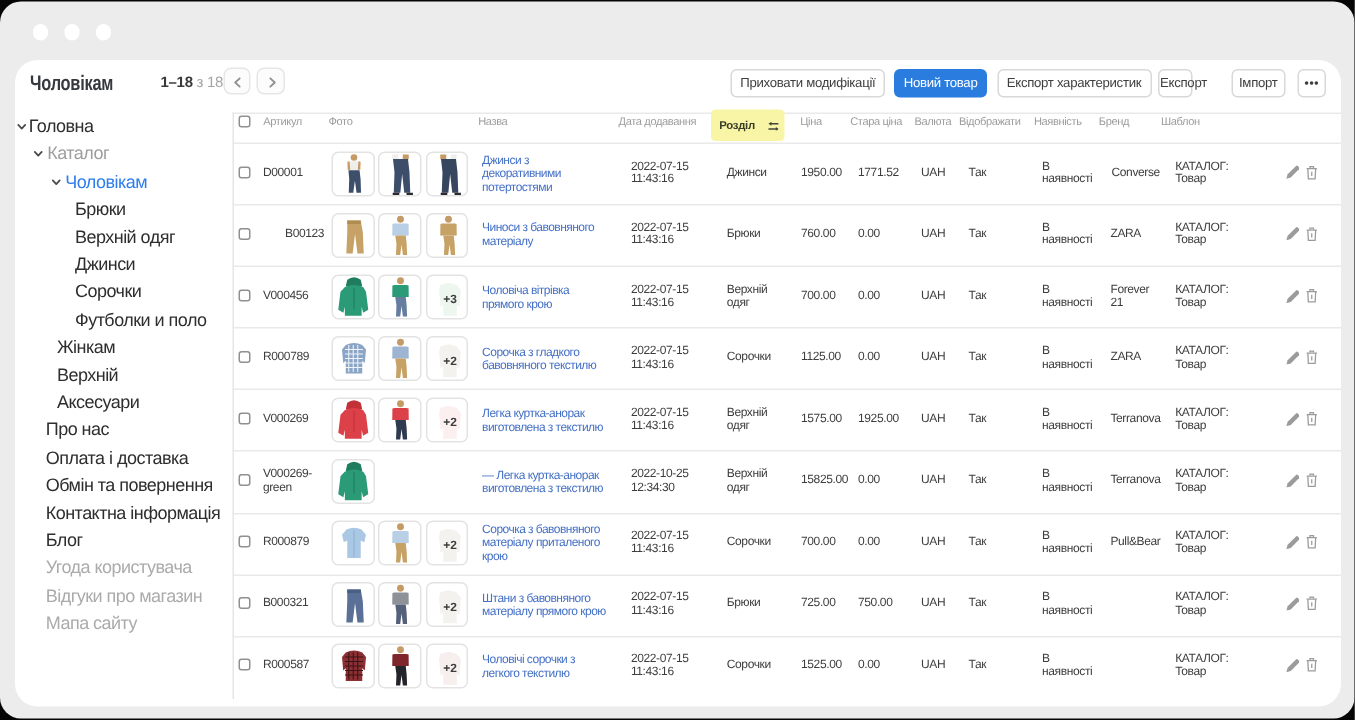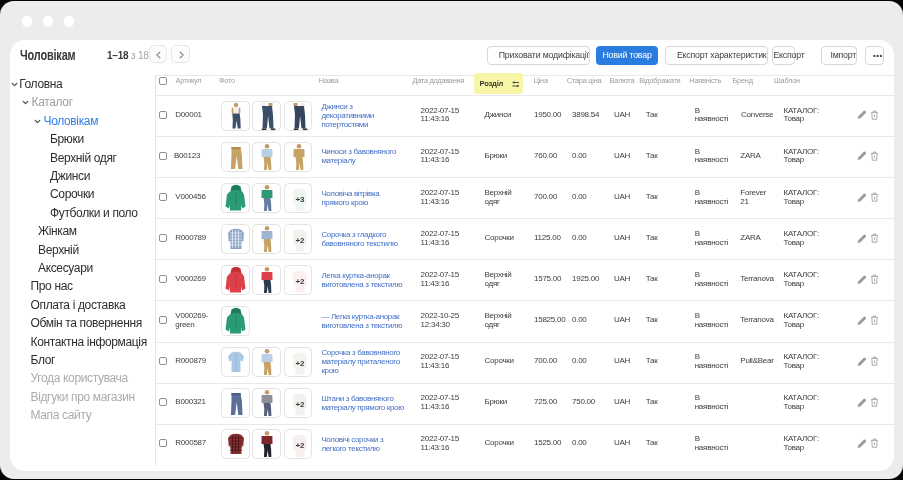--- a/index.html
+++ b/index.html
@@ -5,21 +5,21 @@
 html,body{width:903px;height:480px;background:#050505;overflow:hidden}
 body{font-family:"Liberation Sans",sans-serif;position:relative}
 .abs{position:absolute}
 .win{position:absolute;left:0px;top:0.5px;width:903px;height:478.5px;background:#ececec;border-radius:14px}
 .panel{position:absolute;left:10px;top:39.5px;width:883.7px;height:431px;background:#fff;border-radius:15px}
 .dot{position:absolute;top:16px;width:10.6px;height:10.6px;border-radius:50%;background:#fff}
 .title{position:absolute;left:19.5px;top:46.5px;font-size:14px;font-weight:600;color:#35393e;letter-spacing:-0.2px;transform:scaleX(0.78);transform-origin:0 50%}
 .pgtxt{position:absolute;left:107px;top:49.5px;font-size:10px;color:#a4a4a4;letter-spacing:-0.2px}
 .pgtxt b{color:#3a3a3a}
 .navbtn{position:absolute;top:45.4px;width:18.5px;height:18px;border:1px solid #e6e6e6;border-radius:5px;background:#fcfcfc}
-.btn{position:absolute;top:45.6px;height:19.2px;border:1px solid #d8d8d8;border-radius:4px;background:#fff;font-size:8.8px;color:#3f3f3f;text-align:right;line-height:17.4px;letter-spacing:-0.2px;white-space:nowrap}
+.btn{position:absolute;top:45.6px;height:19.2px;border:1px solid #d8d8d8;border-radius:4px;background:#fff;font-size:8.8px;color:#3f3f3f;text-align:center;line-height:17.4px;letter-spacing:-0.2px;white-space:nowrap}
 .btnblue{position:absolute;top:45.6px;height:19.2px;border-radius:4px;background:#2a7cdf;font-size:8.8px;color:#fff;text-align:center;line-height:19.2px;letter-spacing:-0.2px;white-space:nowrap}
 .hline{position:absolute;background:#e9e9e9;height:1px}
 .vline{position:absolute;background:#e5e5e5;width:1px}
 .hdr{position:absolute;top:77px;font-size:7.4px;line-height:8px;color:#9c9c9c;white-space:nowrap;letter-spacing:-0.25px}
 .chip{position:absolute;left:474px;top:73px;width:48.5px;height:20.5px;background:#f8f6a6;border-radius:3px}
 .chip span{position:absolute;left:5.5px;top:6.2px;font-size:7.6px;font-weight:700;color:#3b3b2a;letter-spacing:-0.2px}
 .cb{position:absolute;width:8.3px;height:8.3px;border:1px solid #909090;border-radius:2px;background:#fff}
 .cell{position:absolute;font-size:8px;color:#3d3d3d;white-space:nowrap;letter-spacing:-0.25px}
 .name{position:absolute;font-size:8px;color:#4470c5;white-space:nowrap;letter-spacing:-0.35px}
 .thumb{position:absolute;width:28.6px;height:29.6px;border:1px solid #e3e3e3;border-radius:4.5px;background:#fff;overflow:hidden}
@@ -141,21 +141,21 @@
       <path d="M8.5 1 h4 v3.2 h-4 z" fill="#c69a66"></path>
       <path d="M15.5 1 h4 v3.2 h-4 z" fill="#efeeea"></path>
       <path d="M9 4 h10 l1 9 0.5 13.5 h-4 l-1.4 -12.5 -1.2 12.5 h-4.4 l0.5 -13.5 z" fill="#36465f"></path>
       <path d="M8.8 26.5 h4.4 v1.6 h-4.4 z M18 26.5 h4.3 v1.6 h-4.3 z" fill="#2c2c2c"></path>
     </svg>
   </div>
 <div class="name" style="left:321.4px;top:101.9px;line-height:9.0px">Джинси з<br>декоративними<br>потертостями</div>
 <div class="cell" style="left:420.6px;top:106.5px;line-height:8.9px">2022-07-15<br>11:43:16</div>
 <div class="cell" style="left:484.5px;top:110.9px;line-height:8.9px">Джинси</div>
 <div class="cell" style="left:534px;top:110.9px;line-height:8.9px">1950.00</div>
-<div class="cell" style="left:572px;top:110.9px;line-height:8.9px">3898.54</div>
+<div class="cell" style="left:572px;top:110.9px;line-height:8.9px">1771.52</div>
 <div class="cell" style="left:614px;top:110.9px;line-height:8.9px">UAH</div>
 <div class="cell" style="left:645.7px;top:110.9px;line-height:8.9px">Так</div>
 <div class="cell" style="left:694.7px;top:106.5px;line-height:8.9px">В<br>наявності</div>
 <div class="cell" style="left:741px;top:110.9px;line-height:8.9px">Converse</div>
 <div class="cell" style="left:783.5px;top:106.5px;line-height:8.9px">КАТАЛОГ:<br>Товар</div>
 <div class="abs" style="left:856.5px;top:110.4px">
     <svg width="9.5" height="9.5" viewBox="0 0 10 10">
       <path d="M0.6 9.6 l0.9 -3.1 5.7 -5.7 a1.1 1.1 0 0 1 1.55 0 l0.65 0.65 a1.1 1.1 0 0 1 0 1.55 l-5.7 5.7 z" fill="#9b9b9b"></path>
     </svg>
   </div>
@@ -163,21 +163,21 @@
     <svg width="9" height="10" viewBox="0 0 10 11">
       <g fill="none" stroke="#9b9b9b" stroke-width="0.95">
         <path d="M1.2 2.6 h7.6"></path>
         <path d="M3.7 2.2 v-1.1 h2.6 v1.1"></path>
         <path d="M2.1 2.8 l0.4 7.4 h5 l0.4 -7.4"></path>
         <path d="M5 5 v3"></path>
       </g>
     </svg>
   </div>
 <div class="cb" style="left:158.5px;top:151.7px"></div>
-<div class="cell" style="left:174px;top:152.0px;line-height:8.9px">B00123</div>
+<div class="cell" style="left:190px;top:152.0px;line-height:8.9px">B00123</div>
 <div class="thumb" style="left:221.0px;top:142.0px">
     <svg width="28" height="29" viewBox="0 0 28 29" style="display:block">
       <path d="M9.5 4 h9 l1.4 8 0.6 14 h-4.2 l-1.6 -13 -1.6 13 h-4.2 l0.6 -14 z" fill="#c7a266"></path>
       <path d="M9.5 4 h9 v2.3 h-9 z" fill="#b08c50"></path>
     </svg>
   </div>
 <div class="thumb" style="left:252.3px;top:142.0px">
     <svg width="28" height="29" viewBox="0 0 28 29" style="display:block">
       <circle cx="14" cy="3.2" r="2.3" fill="#c69a66"></circle>
       <path d="M9.8 6 h8.4 l0.9 8 h-10.2 z" fill="#b9cfe6"></path>

